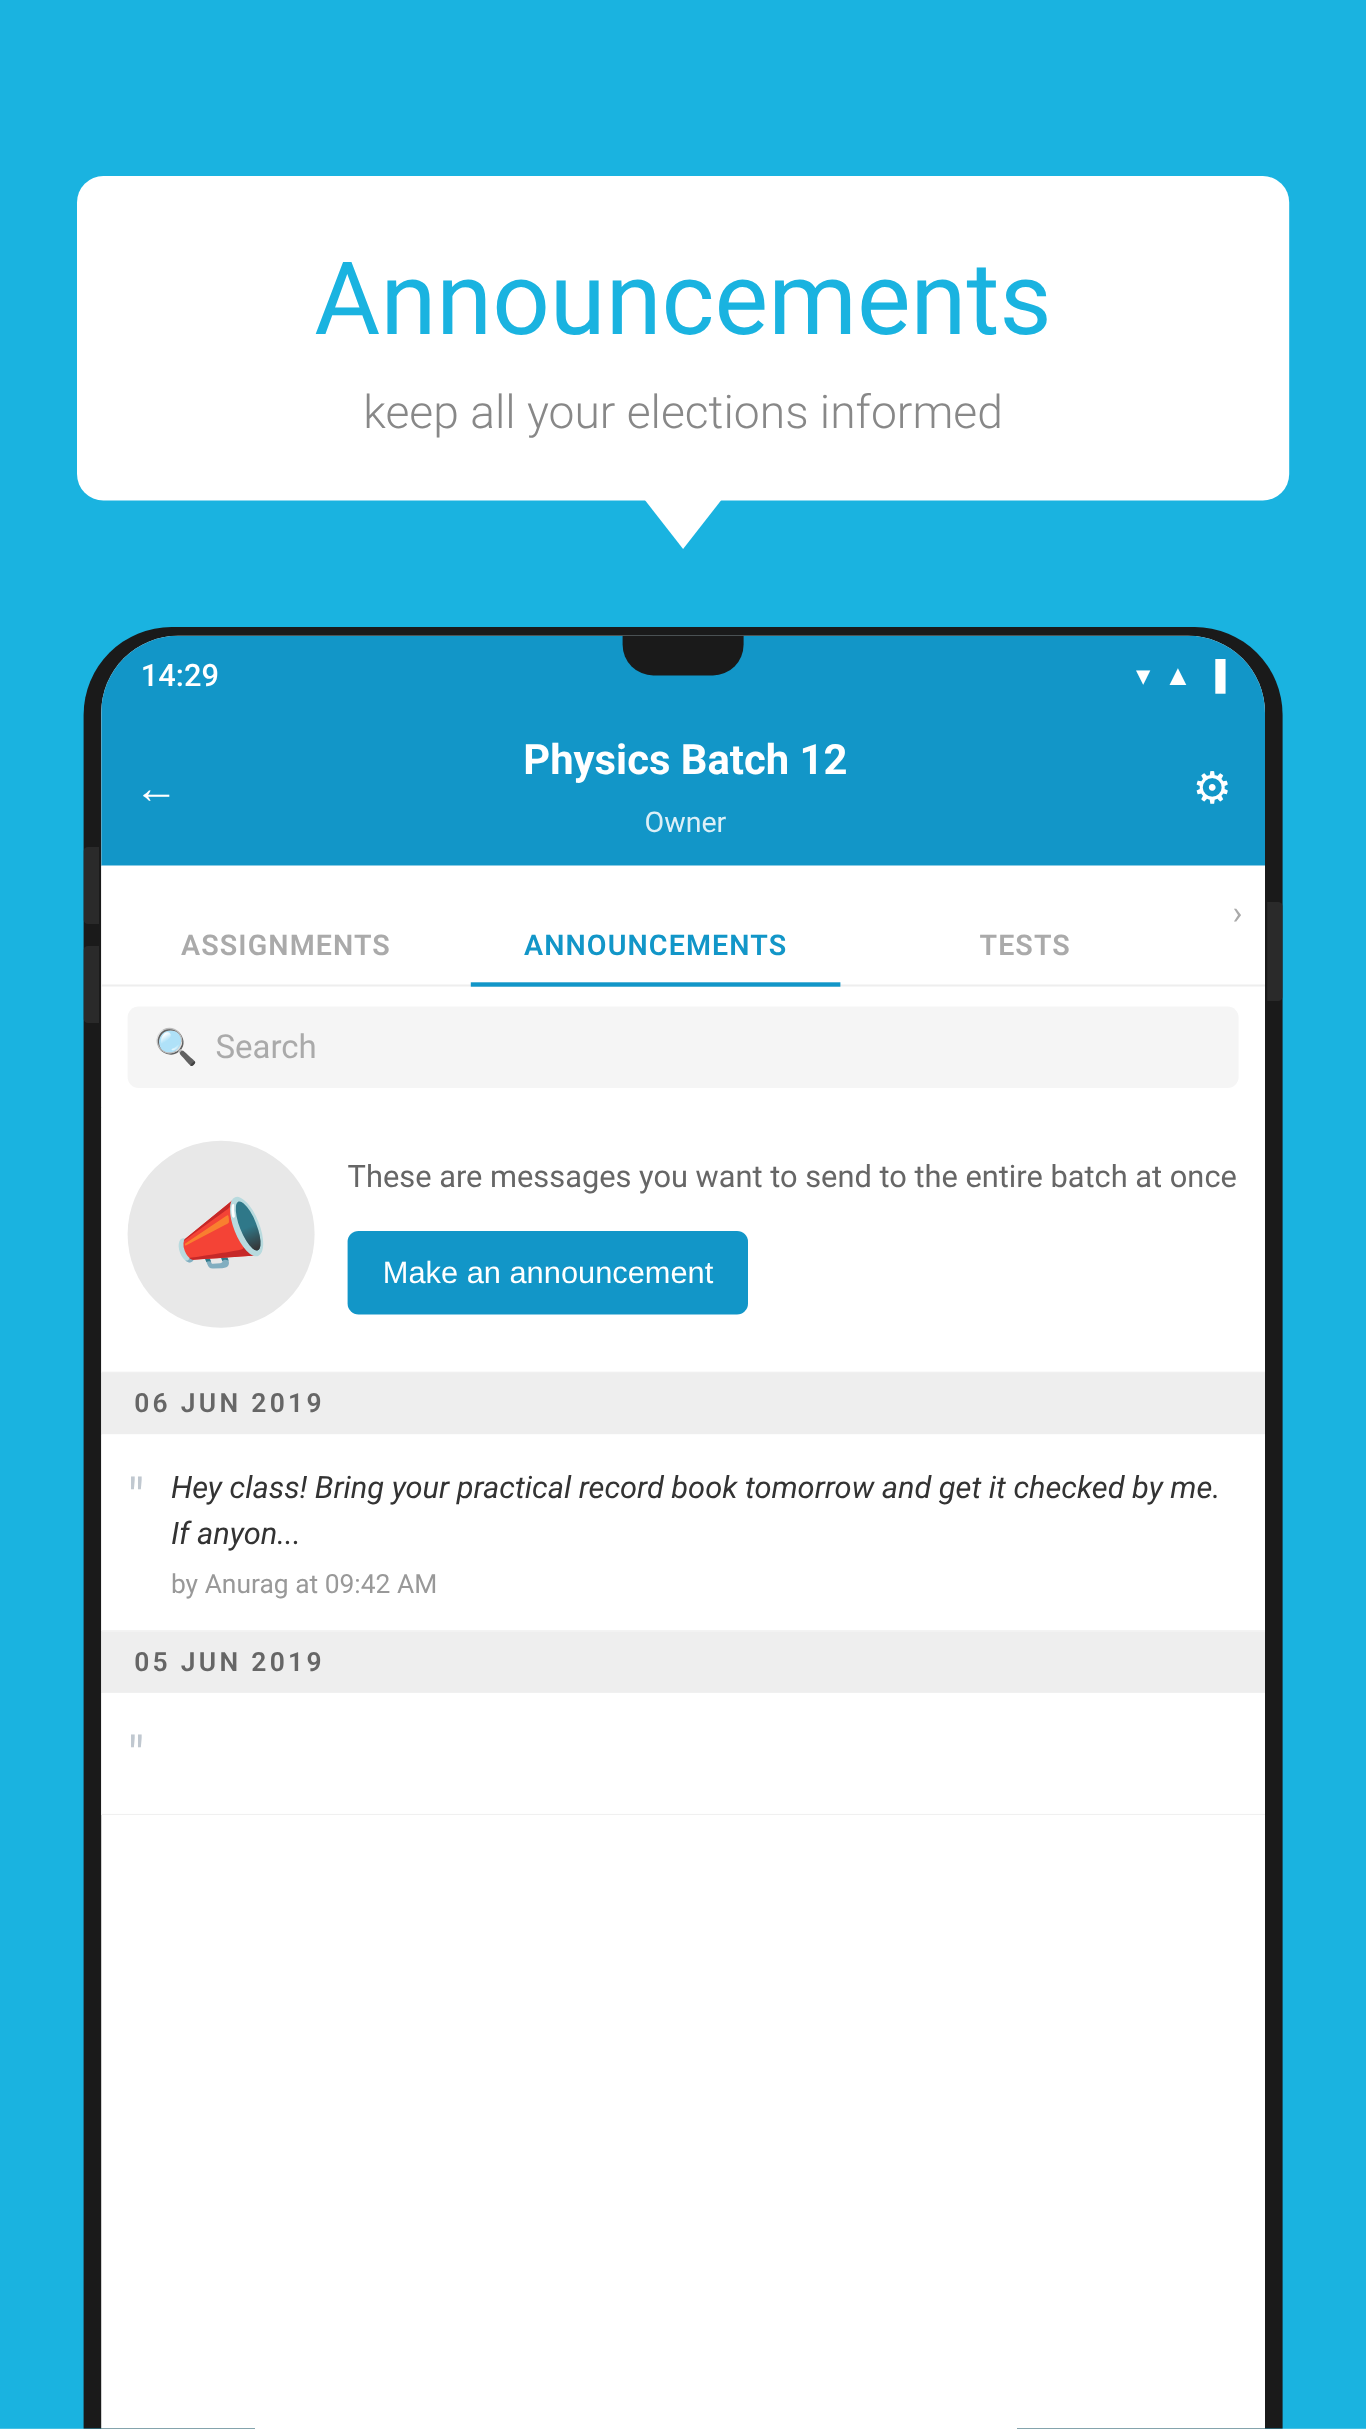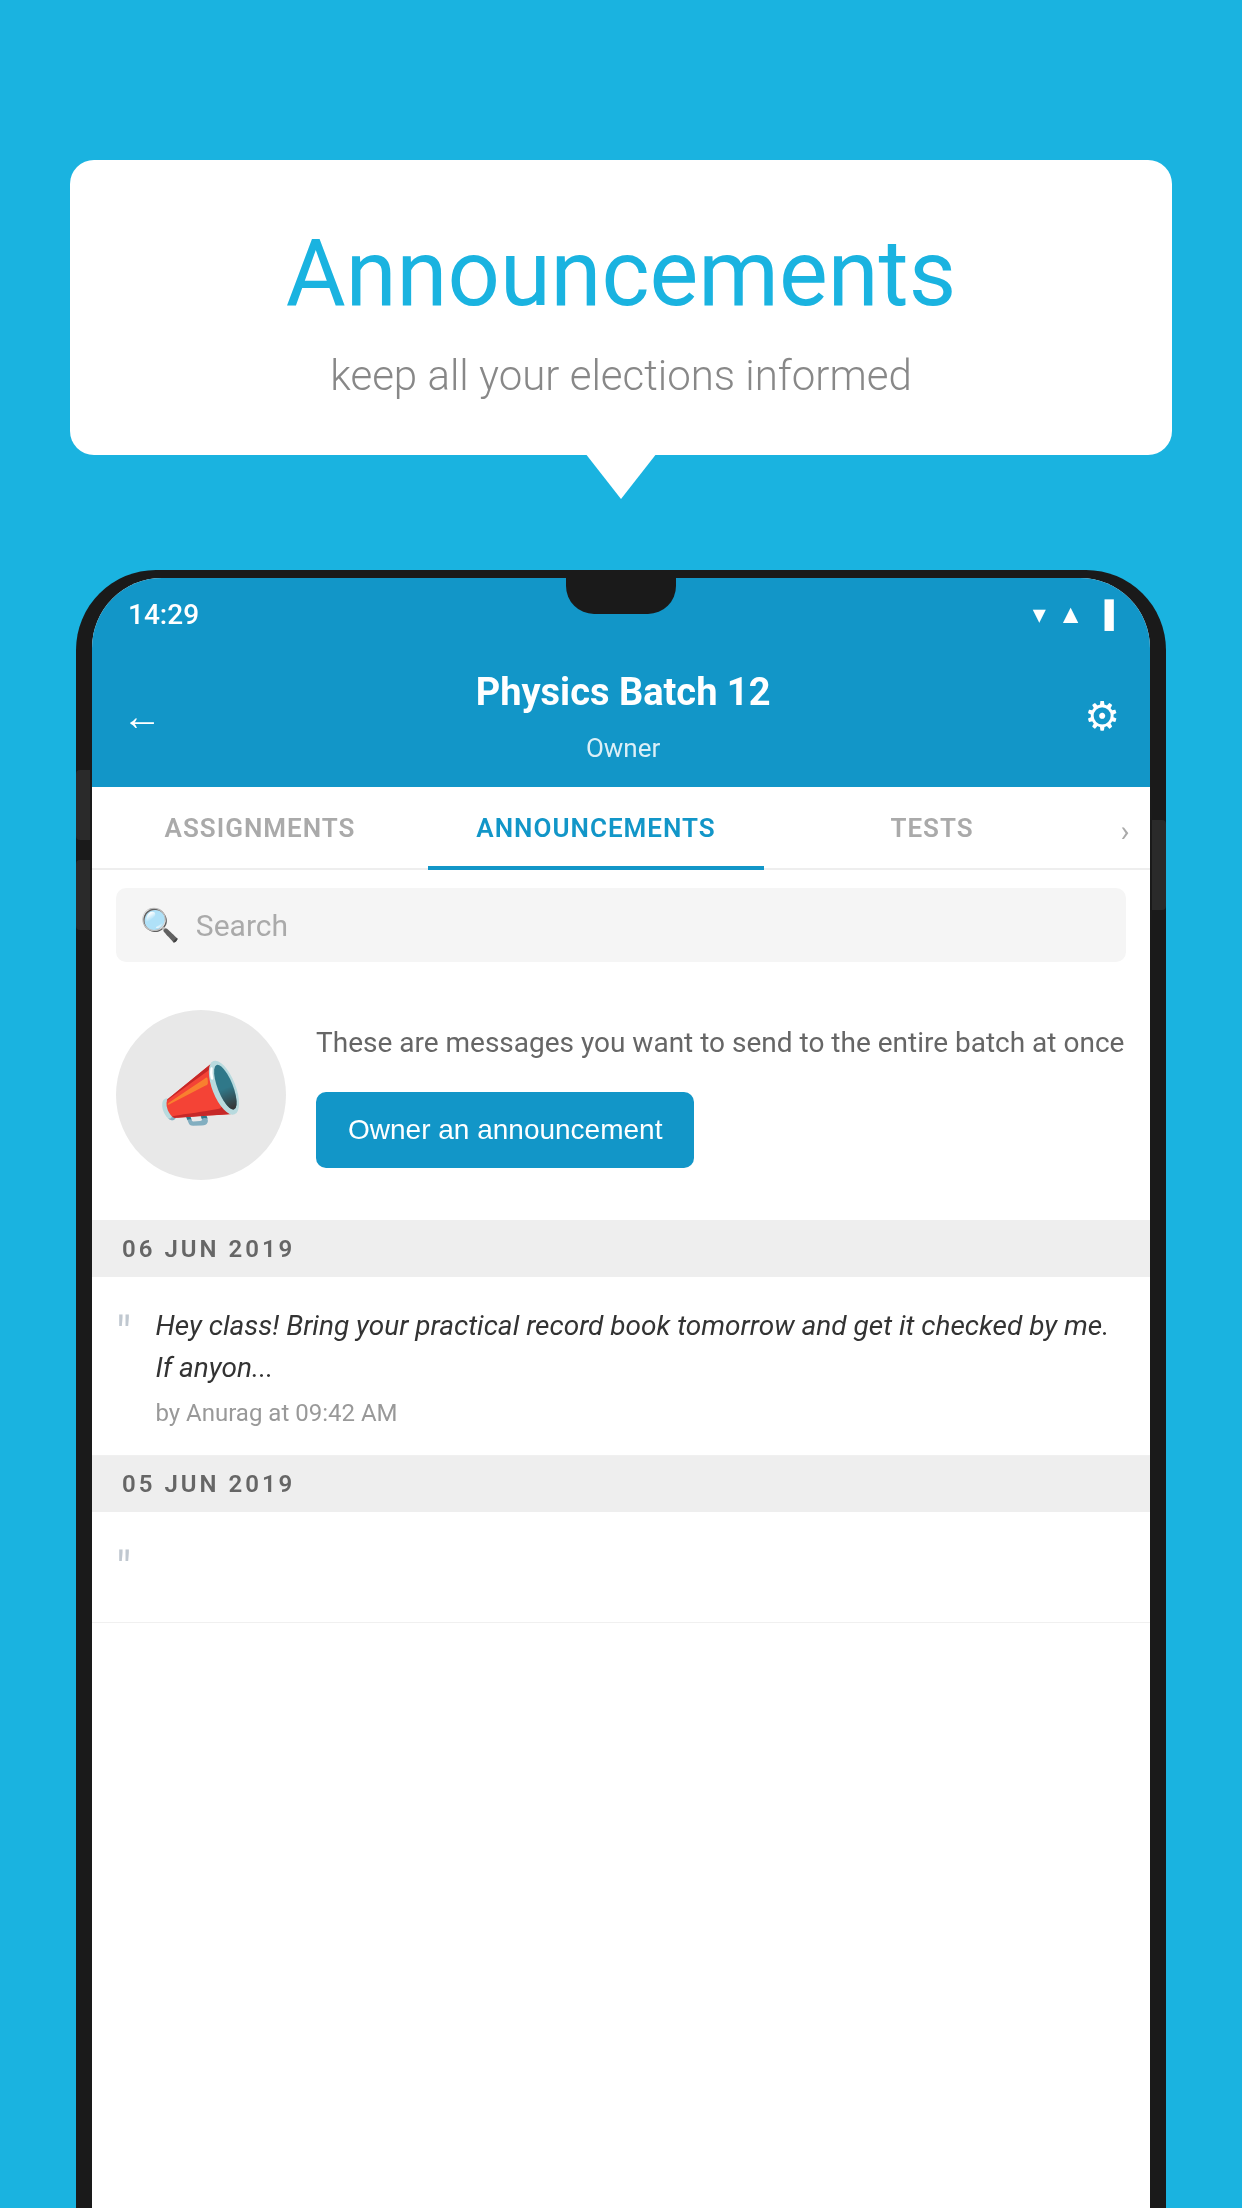--- a/index.html
+++ b/index.html
@@ -149,20 +149,21 @@
     .tab {
       flex: 1;
       text-align: center;
       padding: 26px 0 20px;
       font-size: 26px;
       font-weight: 600;
       color: #aaa;
       letter-spacing: 1px;
       text-transform: uppercase;
       position: relative;
+      margin-top: 32px;
     }
     .tab.active {
       color: #1296c8;
     }
     .tab.active::after {
       content: '';
       position: absolute;
       bottom: -2px;
       left: 0;
       right: 0;
@@ -366,21 +367,21 @@
         <span class="search-placeholder">Search</span>
       </div>
     </div>
 
     <div class="announcement-prompt">
       <div class="megaphone-circle">
         <span class="megaphone-icon">📣</span>
       </div>
       <div class="prompt-right">
         <div class="prompt-text">These are messages you want to send to the entire batch at once</div>
-        <button class="make-announcement-btn">Owner an announcement</button>
+        <button class="make-announcement-btn">Make an announcement</button>
       </div>
     </div>
 
     <div class="date-separator">06  JUN  2019</div>
 
     <div class="announcement-item">
       <span class="quote-icon">"</span>
       <div class="announcement-content">
         <div class="announcement-text">Hey class! Bring your practical record book tomorrow and get it checked by me. If anyon...</div>
         <div class="announcement-author">by Anurag at 09:42 AM</div>

